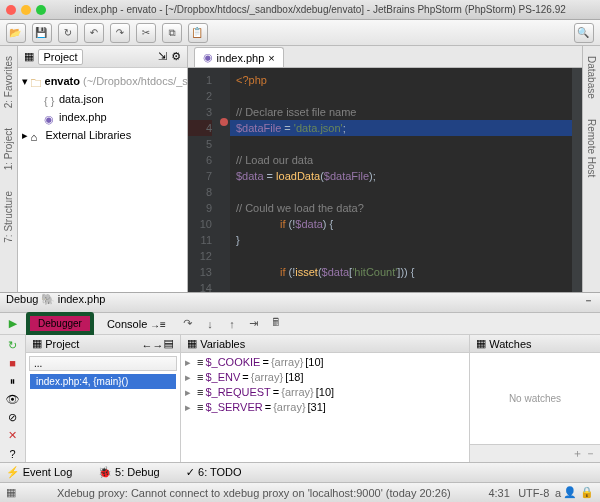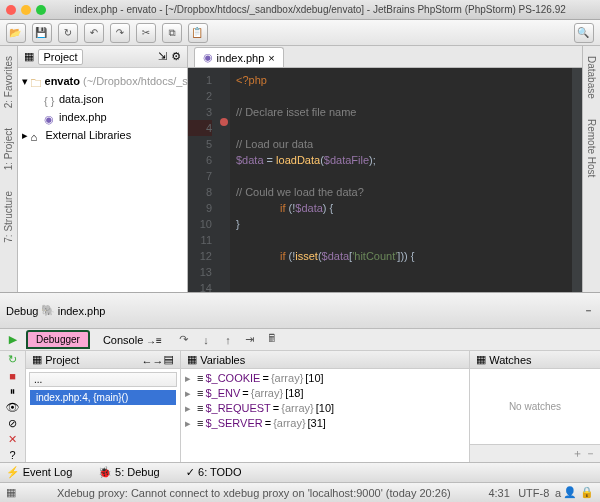--- a/index.html
+++ b/index.html
@@ -30,25 +30,25 @@
 .gutter { width: 30px; background: #313335; color: #606366; text-align: right; padding: 4px 6px 4px 0; line-height: 16px; }
 .gmark { width: 12px; background: #313335; }
 .code { flex: 1; padding: 4px 0; line-height: 16px; color: #a9b7c6; }
 .line { padding: 0 6px; white-space: pre; height: 16px; }
 .hl { background: #214283; }
 .bp { display: inline-block; width: 8px; height: 8px; background: #c75450; border-radius: 50%; margin-left: 2px; }
 .kw { color: #cc7832; padding-left: 44px; } .str { color: #6a8759; } .var { color: #9876aa; } .func { color: #ffc66d; } .cmt { color: #808080; } .php { color: #cc7832; }
 .errstrip { width: 10px; background: #3c3f41; }
 .rside { width: 18px; background: #e8e8e8; border-left: 1px solid #bbb; display: flex; flex-direction: column; align-items: center; gap: 20px; padding-top: 10px; }
 .debugpanel { height: 170px; border-top: 1px solid #aaa; background: #ececec; display: flex; flex-direction: column; }
-.dhead { height: 36px; background: linear-gradient(#f4f4f4,#dcdcdc); display: flex; align-items: center; padding: 0 6px; font-size: 10px; border-bottom: 1px solid #bbb; }
+.dhead { height: 20px; background: linear-gradient(#f4f4f4,#dcdcdc); display: flex; align-items: flex-start; padding: 0 6px; font-size: 10px; border-bottom: 1px solid #bbb; }
 .dhead .lab { flex: 1; }
 .dtabs { height: 22px; display: flex; align-items: center; padding: 0 4px; gap: 4px; border-bottom: 1px solid #ccc; background: #ececec; }
 .dtab { padding: 2px 8px; font-size: 10px; border: 1px solid transparent; }
-.dtab.active { background: #f9a8d4; border: 2px solid #14532d; border-radius: 3px 3px 0 0; }
+.dtab.active { background: #be185d; border: 4px solid #14532d; border-radius: 3px 3px 0 0; }
 .sbtn { width: 18px; height: 18px; display: flex; align-items: center; justify-content: center; font-size: 11px; color: #555; }
 .dbody { flex: 1; display: flex; min-height: 0; }
 .dleft { width: 26px; background: #ececec; border-right: 1px solid #ccc; display: flex; flex-direction: column; align-items: center; padding-top: 2px; gap: 2px; }
 .dbtn { width: 20px; height: 18px; display: flex; align-items: center; justify-content: center; font-size: 11px; }
 .play { color: #3a3; }
 .stop { color: #c33; }
 .frames { width: 155px; border-right: 1px solid #ccc; display: flex; flex-direction: column; }
 .panelhead { height: 18px; background: linear-gradient(#f0f0f0,#ddd); padding: 0 6px; font-size: 10px; display: flex; align-items: center; border-bottom: 1px solid #ccc; }
 .panelhead .sp { flex: 1; }
 .framelist { flex: 1; background: #fff; overflow: auto; }
@@ -156,20 +156,21 @@
         <div>14</div>
       </div>
       <div class="gmark">
         <div style="height:48px"></div>
         <div class="bp"></div>
       </div>
       <div class="code">
         <div class="line"><span class="php">&lt;?php</span></div>
         <div class="line"></div>
         <div class="line"><span class="cmt">// Declare isset file name</span></div>
+        <div class="line hl"><span class="var">$dataFile</span> = <span class="str">'data.json'</span>;</div>
         <div class="line"></div>
         <div class="line"><span class="cmt">// Load our data</span></div>
         <div class="line"><span class="var">$data</span> = <span class="func">loadData</span>(<span class="var">$dataFile</span>);</div>
         <div class="line"></div>
         <div class="line"><span class="cmt">// Could we load the data?</span></div>
         <div class="line"><span class="kw">if</span> (!<span class="var">$data</span>) {</div>
         <div class="line">}</div>
         <div class="line"></div>
         <div class="line"><span class="kw">if</span> (!<span class="func">isset</span>(<span class="var">$data</span>[<span class="str">'hitCount'</span>])) {</div>
 

